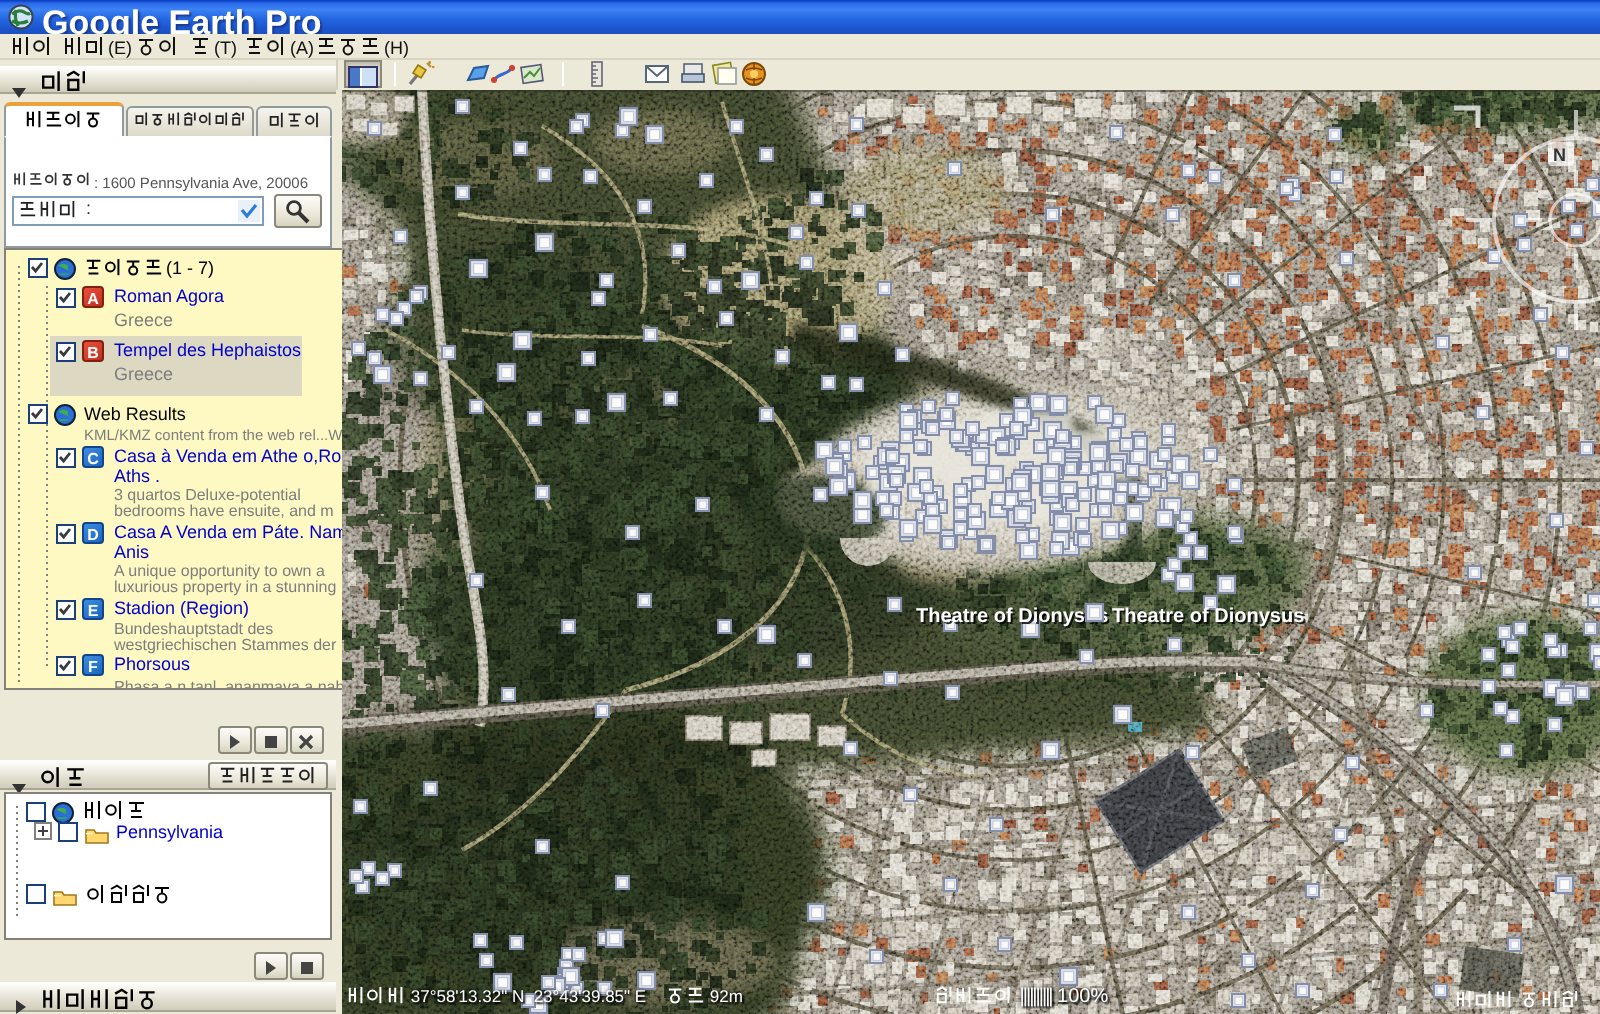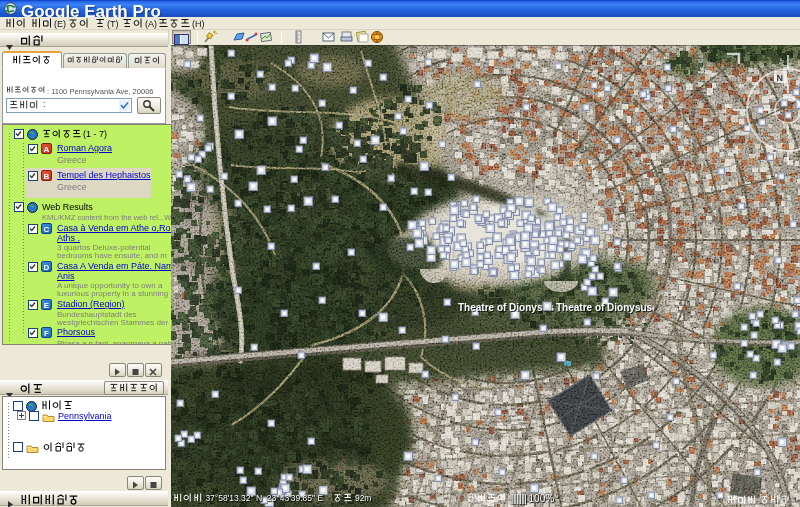--- a/index.html
+++ b/index.html
@@ -2,21 +2,21 @@
 <html><head><meta charset="utf-8"><style>
 html,body{margin:0;padding:0;width:800px;height:507px;overflow:hidden;font-family:"Liberation Sans",sans-serif;background:#ece9d8}
 *{box-sizing:border-box}
 #titlebar{position:absolute;left:0;top:0;width:800px;height:17px;background:linear-gradient(180deg,#0a3bc0 0%,#2a6ae8 10%,#3c82f4 28%,#2566e2 55%,#1b55cc 85%,#1c50bf 100%);}
 #menubar{position:absolute;left:0;top:17px;width:800px;height:13px;background:#ece9d8;border-bottom:1px solid #d8d4c4}
 #sidebar{position:absolute;left:0;top:30px;width:168px;height:477px;background:#ece9d8}
 #toolbar{position:absolute;left:168px;top:30px;width:632px;height:15px;background:#ece9d8;border-left:1px solid #d4d0c0}
 #mapw{position:absolute;left:171px;top:45px;width:629px;height:462px;overflow:hidden;background:#8a8576}
 .hdr{position:absolute;left:0;width:168px;height:14px;background:linear-gradient(180deg,#fdfdfa,#e3dfd0 60%,#d0ccba);border-top:1px solid #fff;border-bottom:1px solid #a9a593;}
 .btn{background:linear-gradient(180deg,#fdfcfa,#e8e4d4 70%,#d6d2c0);border:1px solid #8a8878;border-radius:2px}
-.link{color:#0000cc;text-decoration:underline}
+.link{color:#0000cc;}
 .gray{color:#7d7d7d}
 .tab{position:absolute;top:0;height:16px;font-size:9px;text-align:center;border:1px solid #919b9c;border-bottom:none;border-radius:3px 3px 0 0;background:linear-gradient(180deg,#f5f4ee,#dcd8c8)}
 .dotv{position:absolute;width:1px;background-image:linear-gradient(#808080 1px,transparent 1px);background-size:1px 3px}
 </style></head><body>
 <div id="titlebar">
 <svg width="13" height="13" style="position:absolute;left:4px;top:2px">
       <circle cx="6.5" cy="6.5" r="5.8" fill="#cfe4f8" stroke="#345"></circle>
       <path d="M2,5 Q5,2.5 8,4 Q10,5.5 11,4.5 M2,8.5 Q6,10.5 10,8.5 M4,3 Q3,7 5,11" stroke="#2a7e3a" stroke-width="1.6" fill="none"></path>
     </svg>
 <div style="position:absolute;left:21px;top:2px;color:#fff;font-weight:bold;font-size:17px;text-shadow:1px 1px 1px #1a3a8a">Google Earth Pro</div>
@@ -143,38 +143,38 @@
 <div style="position:absolute;left:6px;top:56px;z-index:3"><svg width="40" height="8" style="vertical-align:top;margin-top:0px">
         <path d="M1.5,0.7V6.3M3.6,0.7V6.3M1.5,3.5H3.6M6.1,0.3V6.6" stroke="#333" stroke-width="0.85" fill="none"></path>
         <path d="M9.2,1.0H14.1M11.7,1.0V3.5M9.2,3.5H14.1M9.2,5.9H14.8" stroke="#333" stroke-width="0.85" fill="none"></path>
         <circle cx="18.6" cy="3.5" r="1.7" stroke="#333" stroke-width="0.85" fill="none"></circle>
         <path d="M21.8,0.3V6.6" stroke="#333" stroke-width="0.85" fill="none"></path>
         <path d="M25.2,1.4H30.1M27.6,1.4V3.1" stroke="#333" stroke-width="0.85" fill="none"></path>
         <circle cx="27.6" cy="4.9" r="1.5" stroke="#333" stroke-width="0.85" fill="none"></circle>
         <circle cx="34.6" cy="3.5" r="1.7" stroke="#333" stroke-width="0.85" fill="none"></circle>
         <path d="M37.8,0.3V6.6" stroke="#333" stroke-width="0.85" fill="none"></path>
       </svg></div>
-<div style="position:absolute;left:47px;top:57px;font-size:7.5px;color:#555;z-index:3;white-space:nowrap">: 1100 Pennsylvania Ave, 20006</div>
+<div style="position:absolute;left:47px;top:57px;font-size:7.5px;color:#555;z-index:3;white-space:nowrap">: 1600 Pennsylvania Ave, 20006</div>
 <div style="position:absolute;left:6px;top:68px;width:126px;height:15px;background:#fff;border:1px solid #7f9db9;z-index:3">
       <span style="position:absolute;left:2px;top:1px"><svg width="30" height="10" style="vertical-align:top;margin-top:0px">
           <path d="M1.4,1.4H7.7M4.5,1.4V4.5M1.4,4.5H7.7M1.4,7.7H8.6" stroke="#222" stroke-width="0.9" fill="none"></path>
           <path d="M11.8,0.9V8.1M14.6,0.9V8.1M11.8,4.5H14.6M17.7,0.5V8.6" stroke="#222" stroke-width="0.9" fill="none"></path>
           <path d="M21.4,2.7H25.4V7.2H21.4Z M27.7,0.5V8.6" stroke="#222" stroke-width="0.9" fill="none"></path>
         </svg></span>
       <span style="position:absolute;left:36px;top:0px;font-size:9px;color:#222">:</span>
       <svg width="11" height="11" style="position:absolute;right:1px;top:1px">
         <rect width="11" height="11" fill="#e8f0fa"></rect>
         <path d="M2,5 L4.5,8 L9,2.5" stroke="#2a7ad8" stroke-width="1.6" fill="none"></path>
       </svg>
     </div>
 <div class="btn" style="position:absolute;left:137px;top:67px;width:24px;height:17px"><svg width="14" height="13" style="margin:1px 4px">
         <circle cx="5" cy="5" r="3.2" fill="none" stroke="#333" stroke-width="1.4"></circle>
         <path d="M7.5,7.5 L12,12" stroke="#333" stroke-width="2"></path>
       </svg></div>
-<div style="position:absolute;left:2px;top:94px;width:193px;height:221px;background:#bef264;border:1px solid #848278;overflow:hidden" id="list">
+<div style="position:absolute;left:2px;top:94px;width:193px;height:221px;background:#fef9c3;border:1px solid #848278;overflow:hidden" id="list">
 <div class="dotv" style="left:6px;top:8px;height:208px"></div>
 <div class="dotv" style="left:20px;top:18px;height:192px"></div>
 <div style="position:absolute;right:0;top:0;width:15px;height:219px;background:#f2f1ea"></div>
 <div style="position:absolute;right:0px;top:0px;width:15px;height:15px;border:1px solid #9ab0d8;background:linear-gradient(180deg,#eef3fd,#c8d8f6);border-radius:2px"><svg width="13" height="13">
           <path d="M3.5,8 L6.5,4.5 L9.5,8 Z" fill="#3a5a9a"></path>
         </svg></div>
 <div style="position:absolute;right:0px;bottom:0px;width:15px;height:15px;border:1px solid #9ab0d8;background:linear-gradient(180deg,#eef3fd,#c8d8f6);border-radius:2px"><svg width="13" height="13">
           <path d="M3.5,5 L6.5,8.5 L9.5,5 Z" fill="#3a5a9a"></path>
         </svg></div>
 <div style="position:absolute;right:0px;top:112px;width:15px;height:66px;border:1px solid #9ab0d8;background:linear-gradient(180deg,#eef3fd,#c8d8f6);border-radius:2px"></div>

